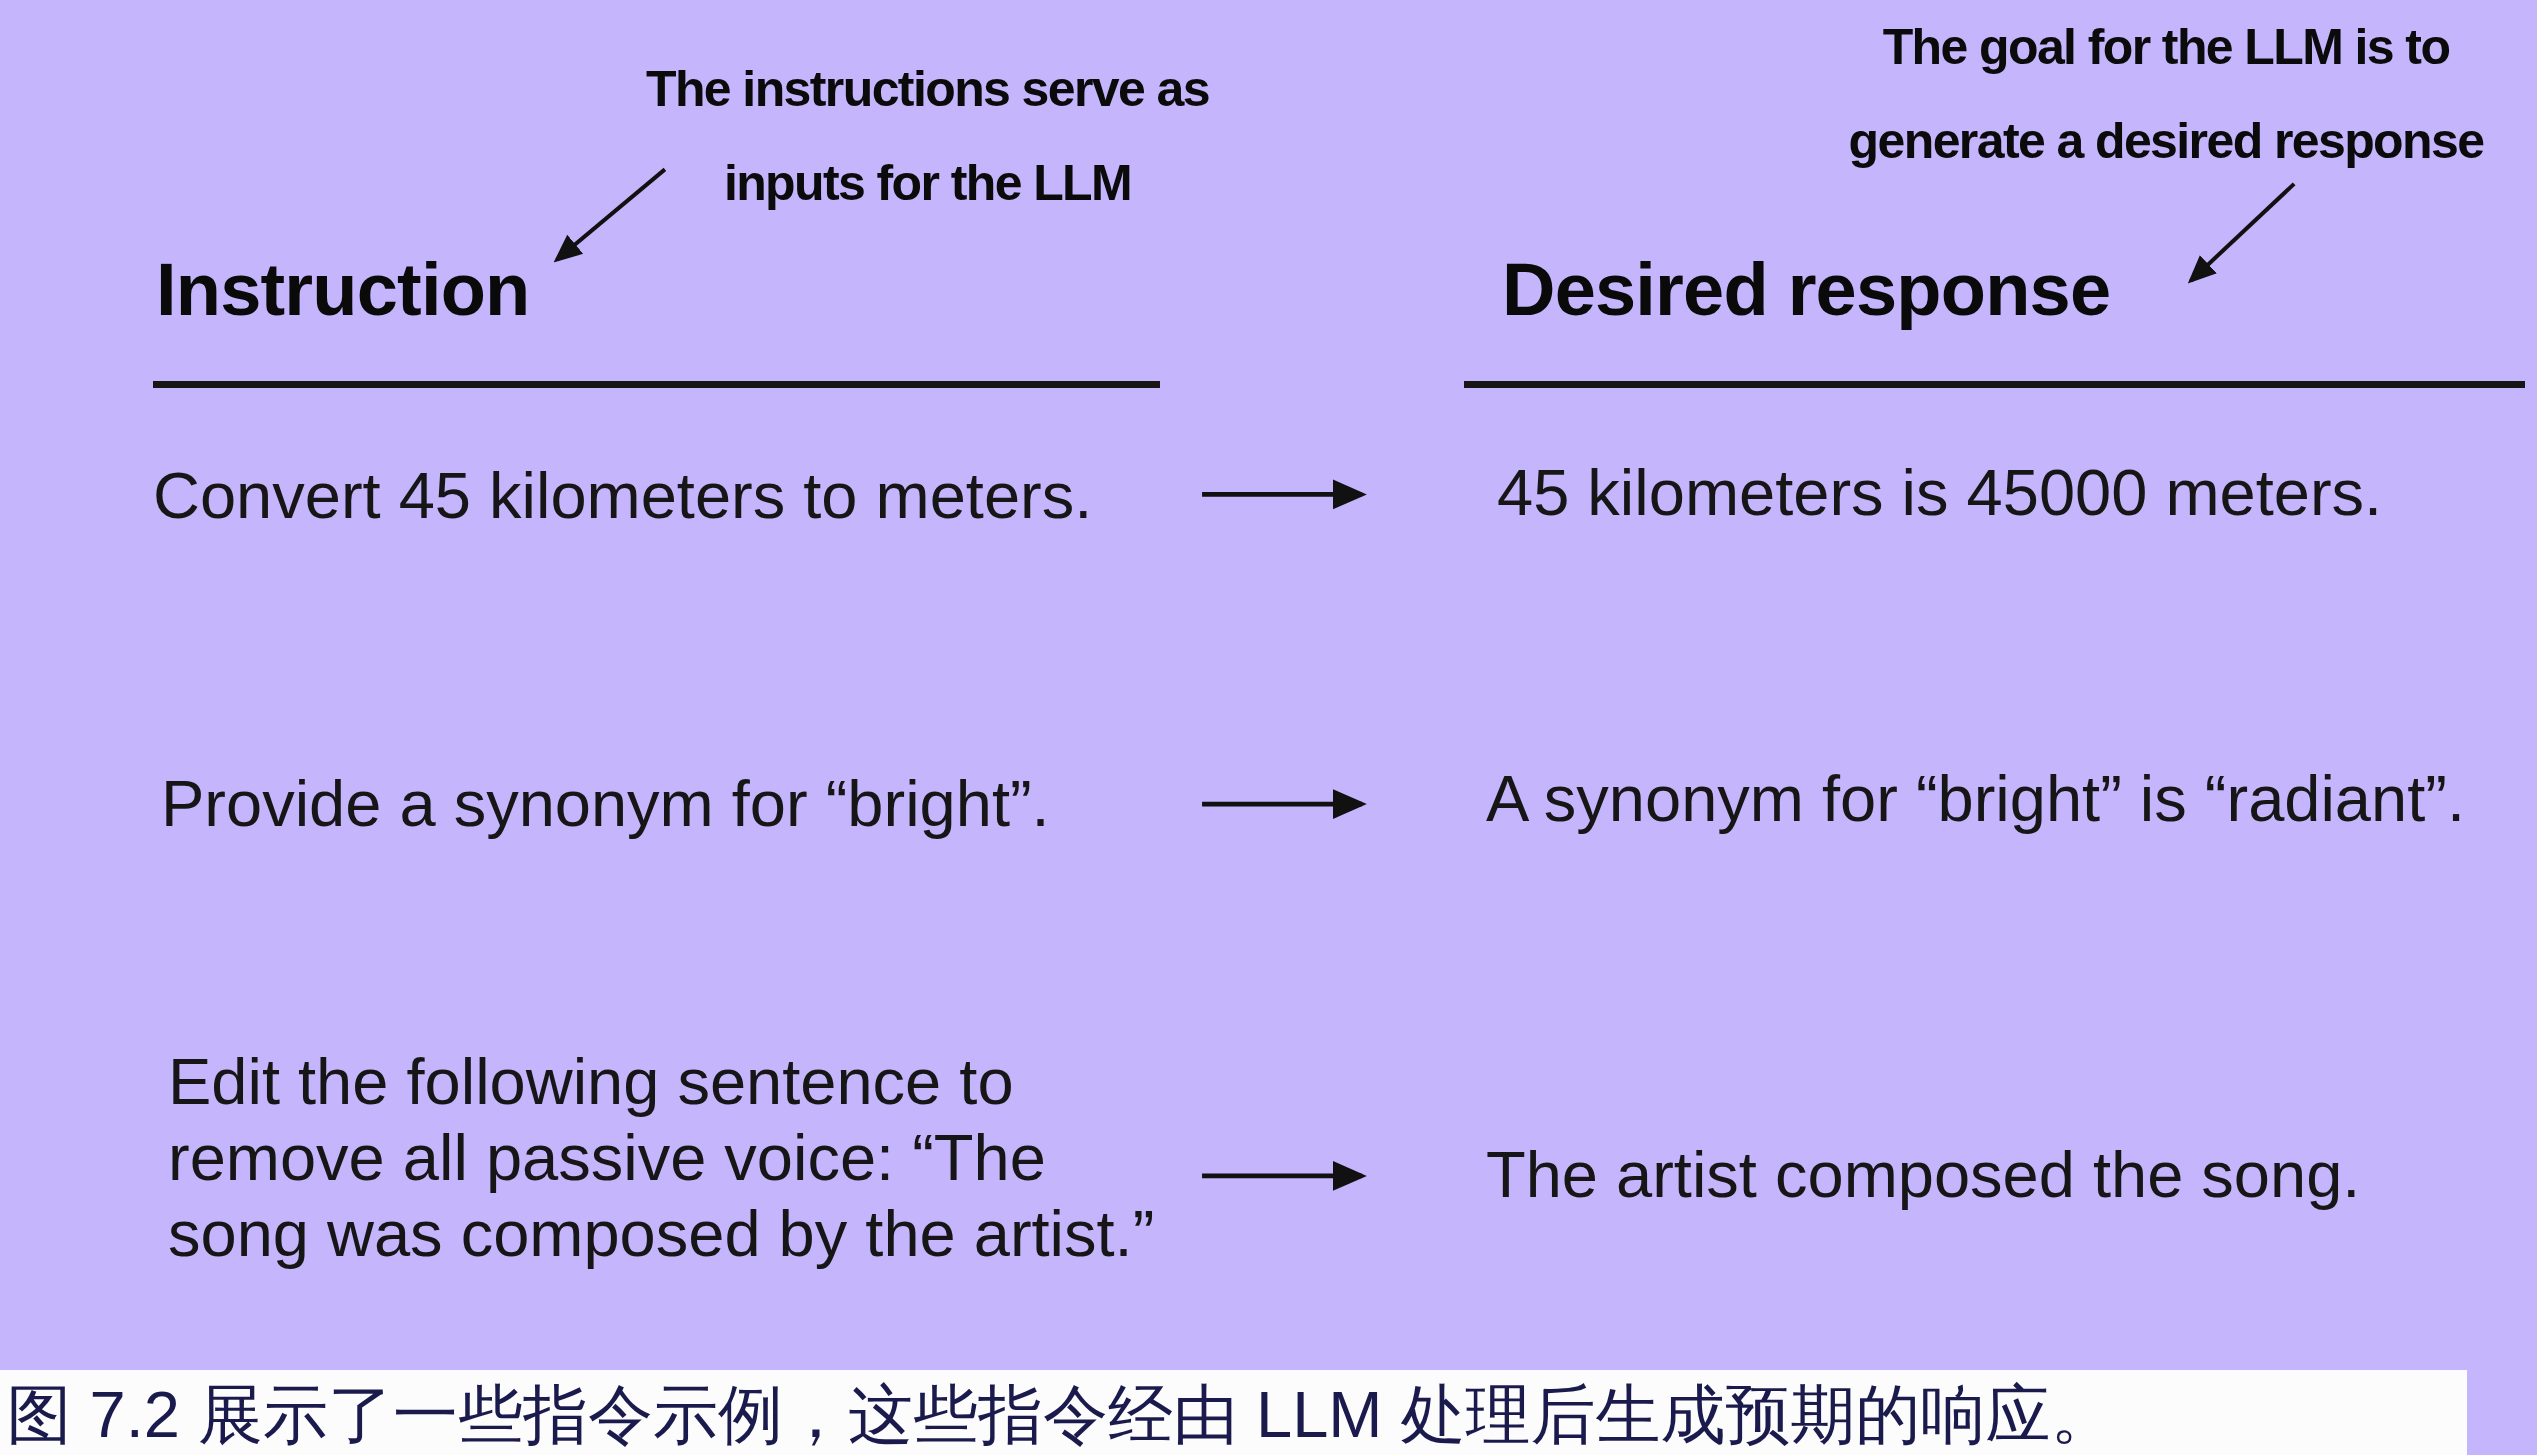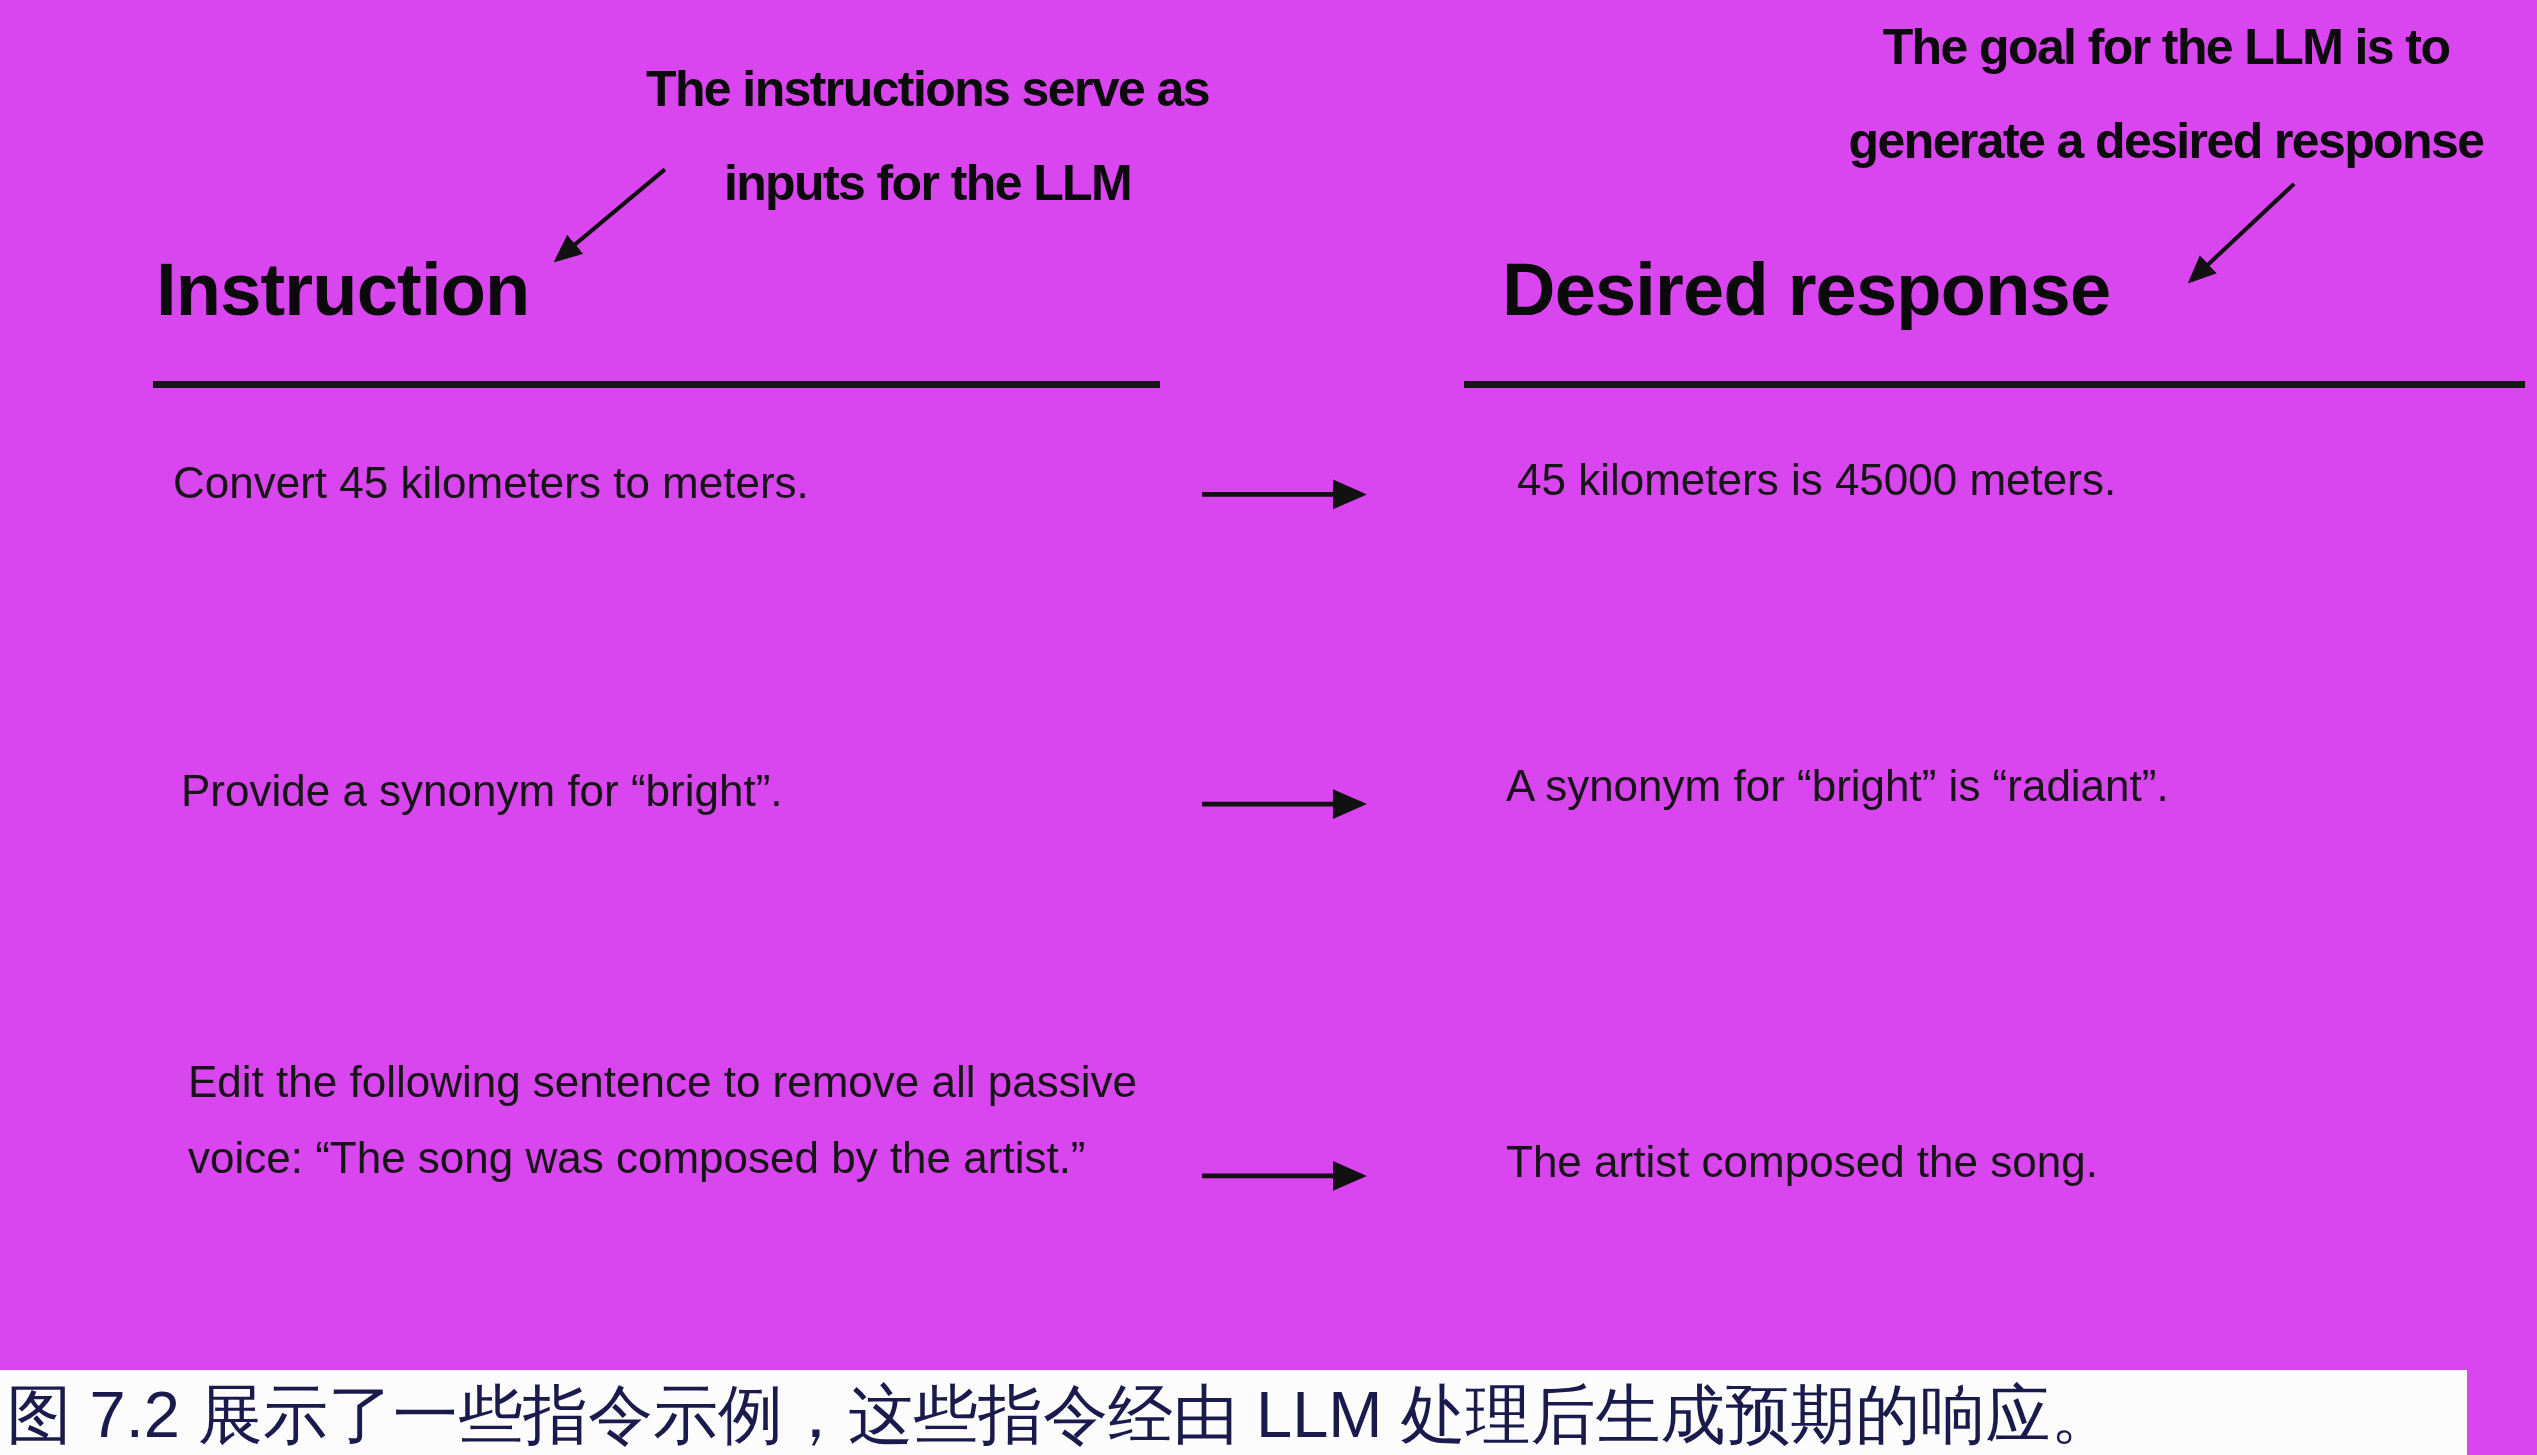--- a/index.html
+++ b/index.html
@@ -4,21 +4,21 @@
 <style>
   html, body {
     margin: 0;
     padding: 0;
     background: #ffffff;
   }
   #canvas {
     position: relative;
     width: 2538px;
     height: 1455px;
-    background: #d946ef;
+    background: #c4b5fd;
     overflow: hidden;
     font-family: "Liberation Sans", "DejaVu Sans", sans-serif;
     color: #121212;
   }
   .annotation {
     position: absolute;
     font-weight: bold;
     font-size: 50px;
     line-height: 94px;
     letter-spacing: -1.6px;
@@ -34,24 +34,23 @@
     color: #0a0a0a;
     white-space: nowrap;
   }
   .rule {
     position: absolute;
     height: 7.3px;
     background: #161616;
   }
   .cell {
     position: absolute;
-    font-size: 44px;
+    font-size: 65px;
     color: #161616;
     white-space: nowrap;
-    margin-left: 20px;
   }
   .cell.multi {
     white-space: normal;
     width: 1000px;
     line-height: 76px;
   }
   .caption-band {
     position: absolute;
     left: 0;
     top: 1370px;

